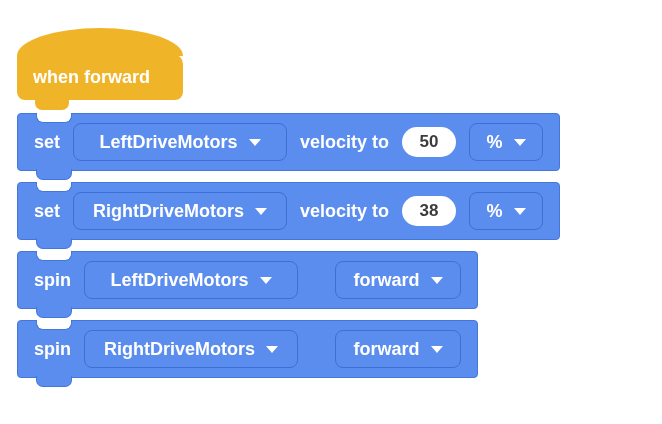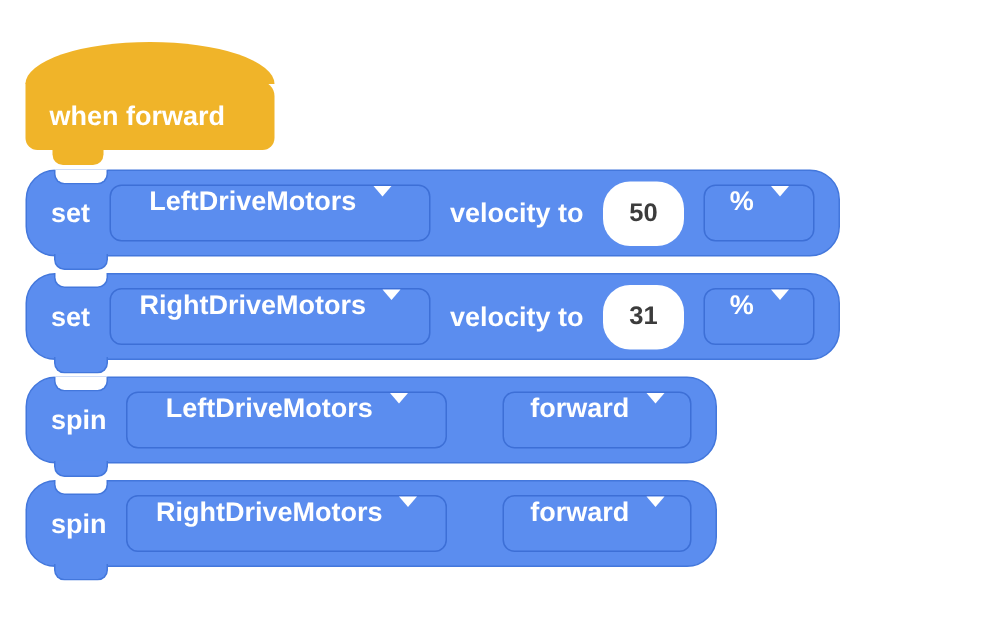--- a/index.html
+++ b/index.html
@@ -33,21 +33,21 @@
     border-radius:0 0 7px 7px;
   }
 
   
   .block {
     position:absolute; left:17px;
     display:inline-flex; align-items:center; gap:13px;
     height:58px; padding:0 16px; box-sizing:border-box;
     background:#5B8DEF;
     border:1px solid #4377DC;
-    border-radius:20px;
+    border-radius:4px;
     color:#fff; font-size:18px; font-weight:600;
     white-space:nowrap;
     cursor:grab;
   }
   .block::before { 
     content:''; position:absolute; top:-1px; left:18px;
     width:34px; height:9px; background:#ffffff;
     border:1px solid #4377DC; border-top:none;
     border-radius:0 0 7px 7px;
   }
@@ -59,42 +59,42 @@
   }
   .b1 { top:113px; }
   .b2 { top:182px; }
   .b3 { top:251px; }
   .b4 { top:320px; }
 
   .keyword, .midlabel { pointer-events:none; }
 
   
   .dd {
-    display:inline-flex; justify-content:center;
+    display:inline-flex; align-items:center; justify-content:center;
     gap:11px; height:38px; padding:0 14px; box-sizing:border-box;
     background:#5B8DEF;
     border:1px solid #3D6FD6;
     border-radius:8px;
     cursor:pointer;
   }
   .dd.motor { min-width:214px; }
   .dd.dir   { min-width:126px;margin-left:24px; }
   .dd.unit  { min-width:74px; }
 
   .arrow {
     width:0; height:0; flex:0 0 auto;
     border-left:6px solid transparent;
     border-right:6px solid transparent;
     border-top:7px solid #ffffff;
   }
 
   
   .oval {
     display:inline-flex; align-items:center; justify-content:center;
-    min-width:54px; height:43px; padding:0 10px; box-sizing:border-box;
+    min-width:54px; height:30px; padding:0 10px; box-sizing:border-box;
     background:#ffffff; border-radius:18px;
     color:#3c3c3c; font-size:17px; font-weight:600;
     cursor:text;
   }
 </style>
 </head>
 <body>
 
 <div class="canvas">
 
@@ -119,21 +119,21 @@
   </div>
 
   <div class="block b2">
     <span class="keyword">set</span>
     <span class="dd motor">
       <span>RightDriveMotors</span>
       <span class="arrow"></span>
     </span>
     <span class="midlabel">velocity to</span>
     <span class="oval">
-      <span>31</span>
+      <span>38</span>
     </span>
     <span class="dd unit">
       <span>%</span>
       <span class="arrow"></span>
     </span>
   </div>
 
   <div class="block b3">
     <span class="keyword">spin</span>
     <span class="dd motor">

